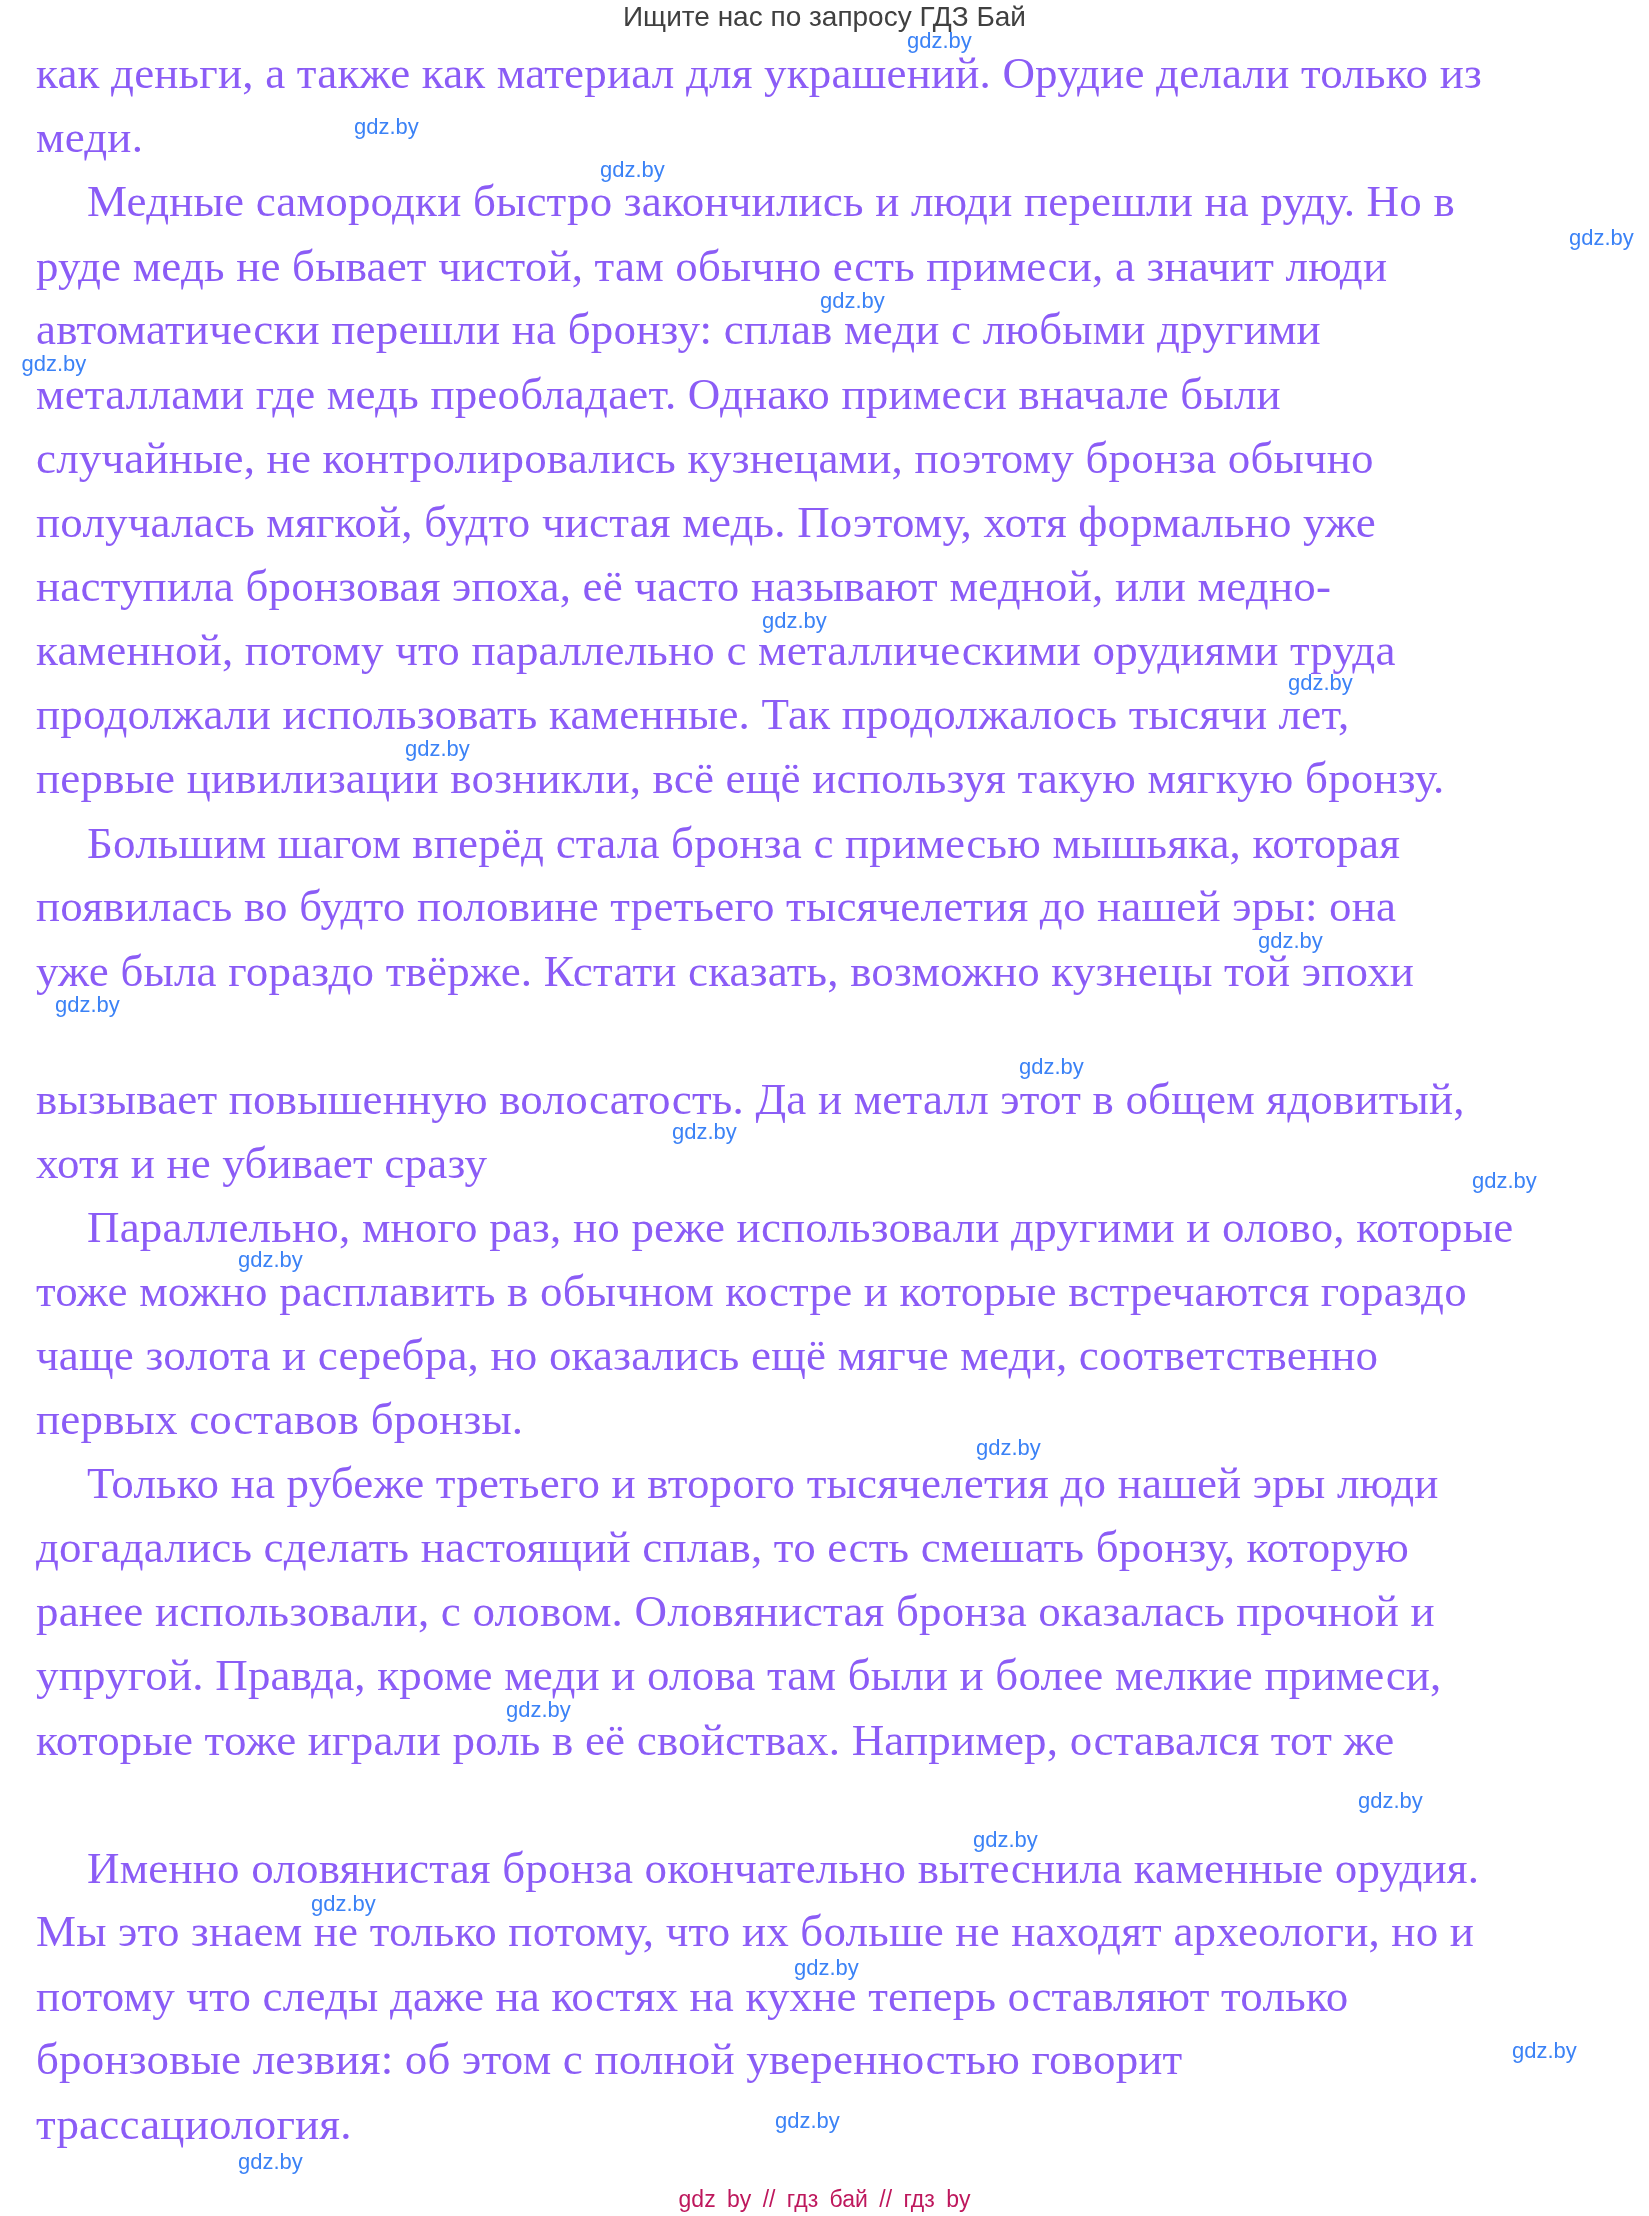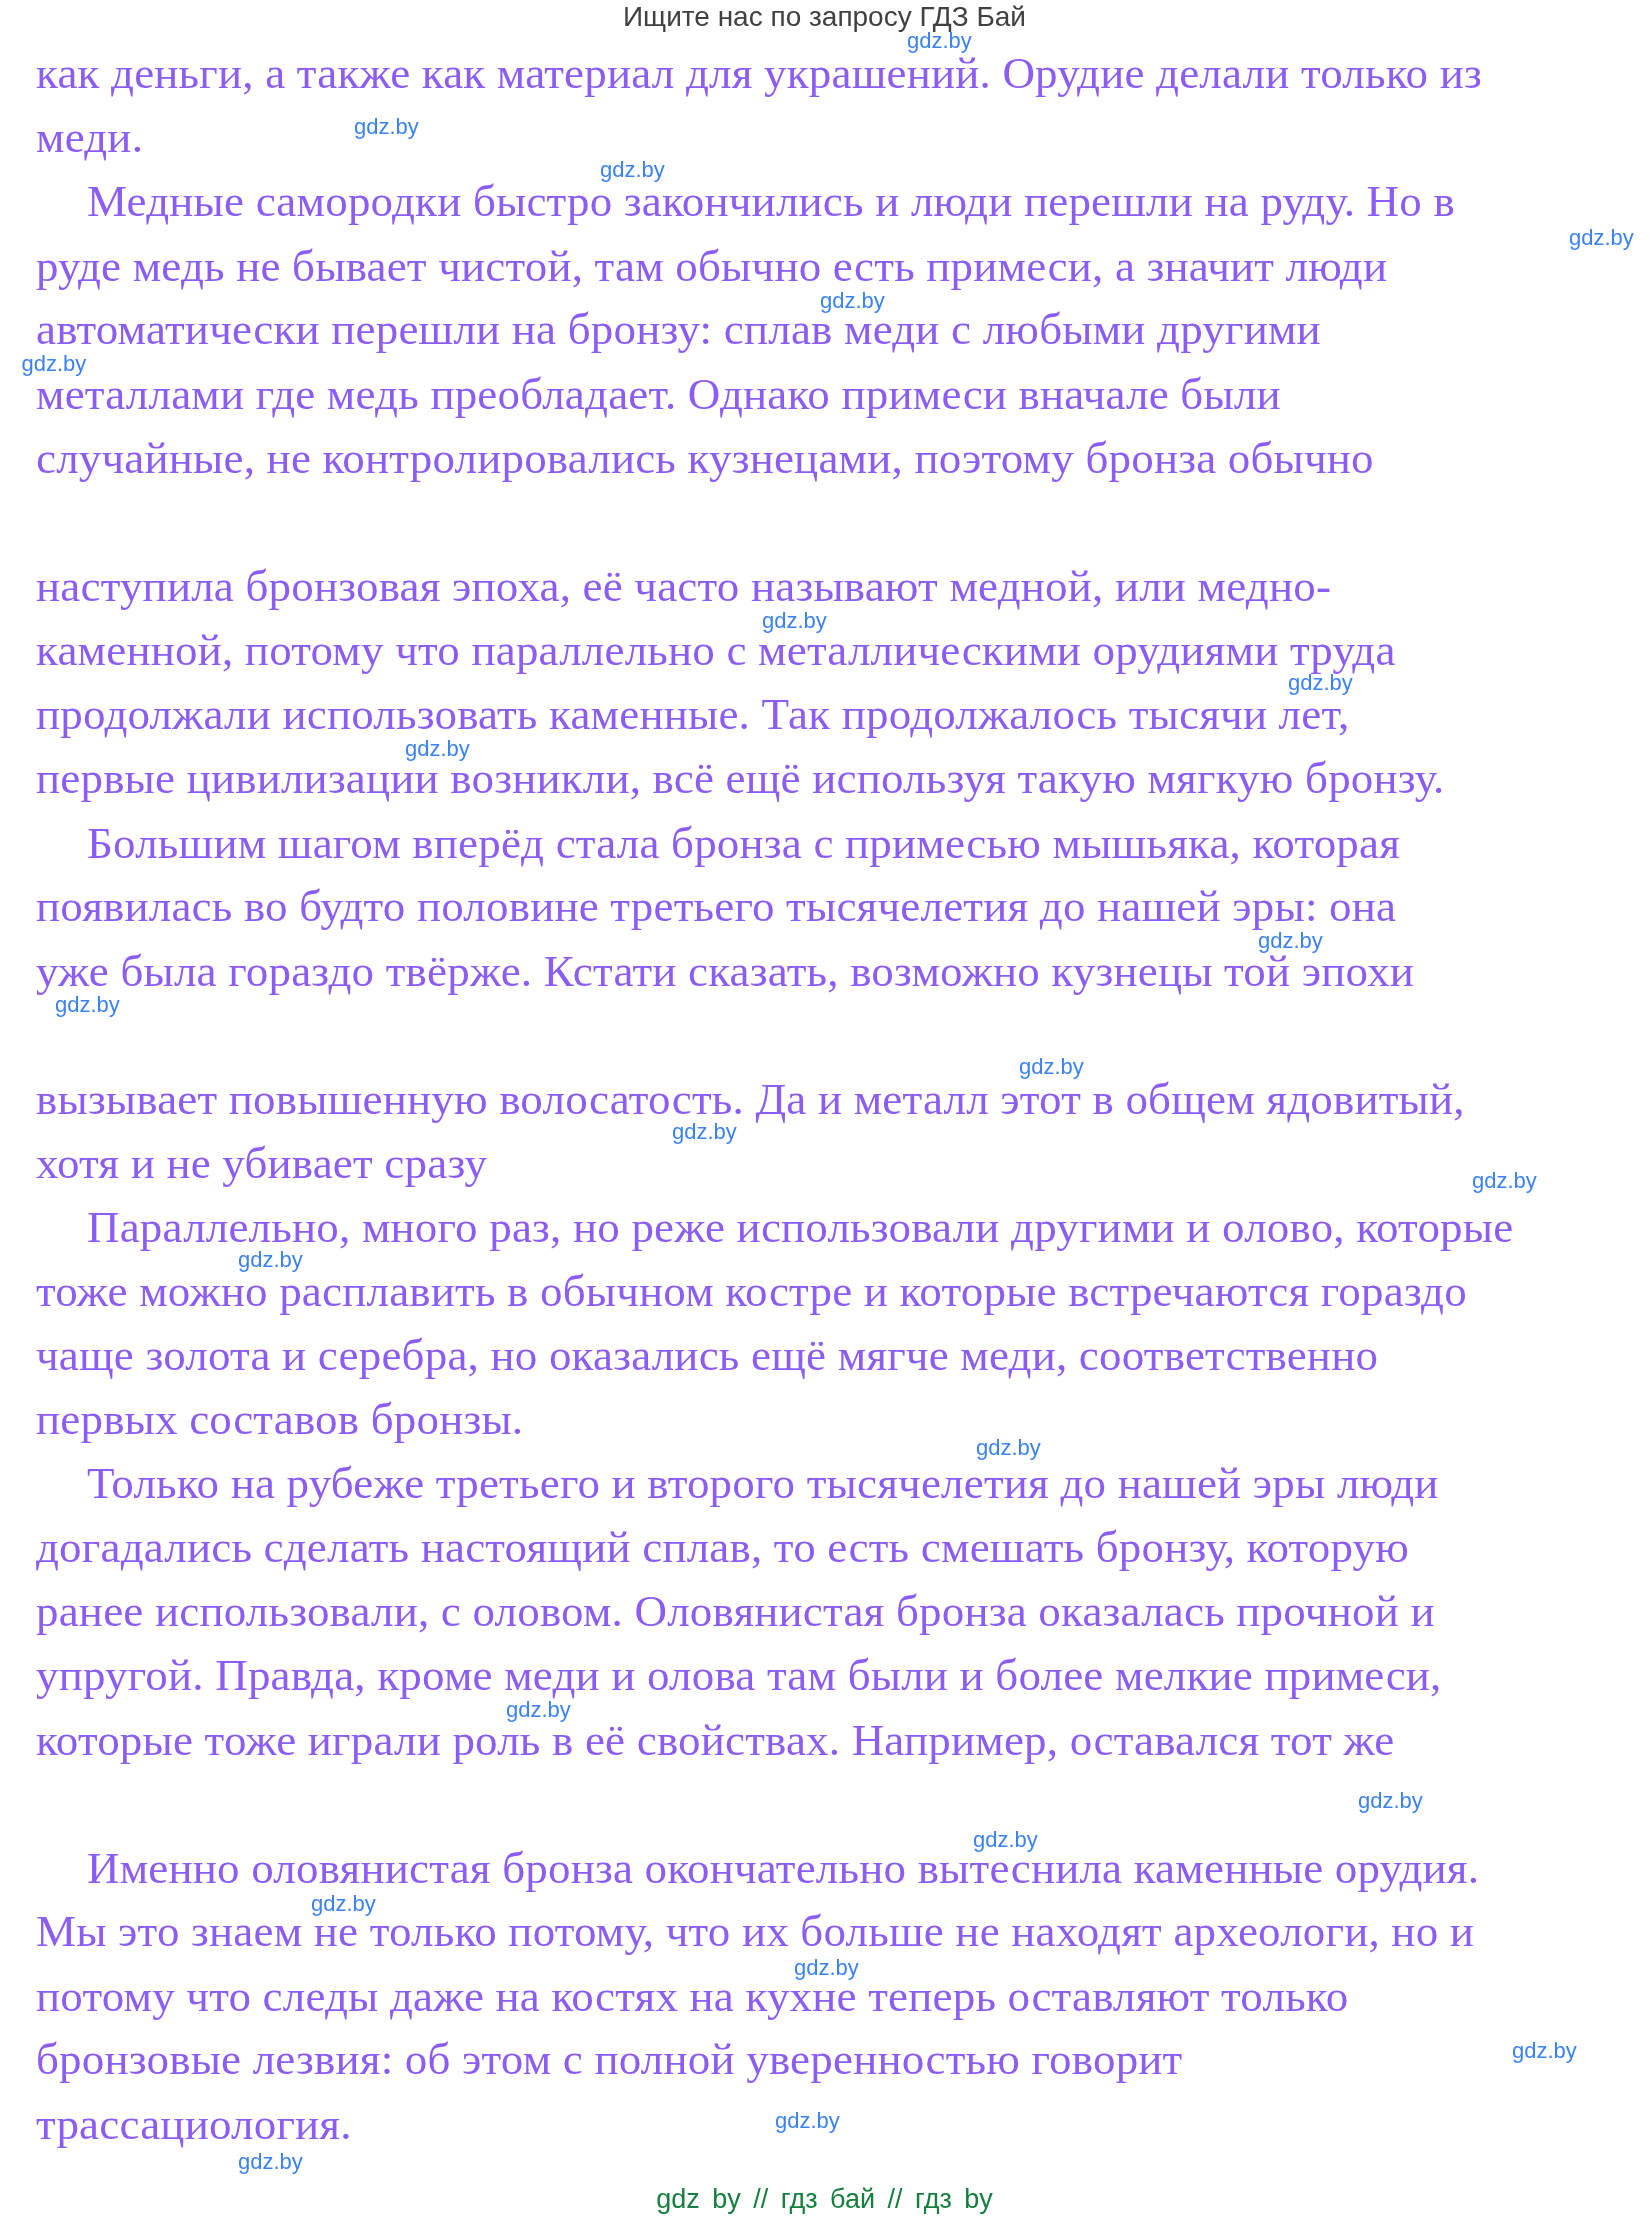--- a/index.html
+++ b/index.html
@@ -18,39 +18,40 @@
     color: #8b5cf6; white-space: nowrap; letter-spacing: 0.2px;
   }
   .line.indent { left: 87px; }
   .wm {
     position: absolute; font-family: "Liberation Sans", sans-serif;
     font-size: 22px; line-height: 25px; color: #3b82f6; white-space: nowrap;
   }
   .footer {
     position: absolute; left: 0; top: 2182px; width: 1649px; height: 34px;
     text-align: center; font-family: "Liberation Sans", sans-serif;
-    font-size: 27px; line-height: 34px; color: #15803d;
+    font-size: 23px; line-height: 34px; color: #be185d;
     word-spacing: 5px;
   }
 </style>
 </head>
 <body>
 
 <div class="header">Ищите нас по запросу ГДЗ Бай</div>
 
 <div class="doc">
 
   <div class="line" style="top:48px">как деньги, а также как материал для украшений. Орудие делали только из</div>
   <div class="line" style="top:112px">меди.</div>
 
   <div class="line indent" style="top:176px">Медные самородки быстро закончились и люди перешли на руду. Но в</div>
   <div class="line" style="top:241px">руде медь не бывает чистой, там обычно есть примеси, а значит люди</div>
   <div class="line" style="top:304px">автоматически перешли на бронзу: сплав меди с любыми другими</div>
   <div class="line" style="top:369px">металлами где медь преобладает. Однако примеси вначале были</div>
   <div class="line" style="top:433px">случайные, не контролировались кузнецами, поэтому бронза обычно</div>
+  <div class="line" style="top:497px">получалась мягкой, будто чистая медь. Поэтому, хотя формально уже</div>
   <div class="line" style="top:561px">наступила бронзовая эпоха, её часто называют медной, или медно-</div>
   <div class="line" style="top:625px">каменной, потому что параллельно с металлическими орудиями труда</div>
   <div class="line" style="top:689px">продолжали использовать каменные. Так продолжалось тысячи лет,</div>
   <div class="line" style="top:753px">первые цивилизации возникли, всё ещё используя такую мягкую бронзу.</div>
 
   <div class="line indent" style="top:818px">Большим шагом вперёд стала бронза с примесью мышьяка, которая</div>
   <div class="line" style="top:881px">появилась во будто половине третьего тысячелетия до нашей эры: она</div>
   <div class="line" style="top:946px">уже была гораздо твёрже. Кстати сказать, возможно кузнецы той эпохи</div>
   <div class="line" style="top:1074px">вызывает повышенную волосатость. Да и  металл этот в общем ядовитый,</div>
   <div class="line" style="top:1138px">хотя и не убивает сразу</div>

